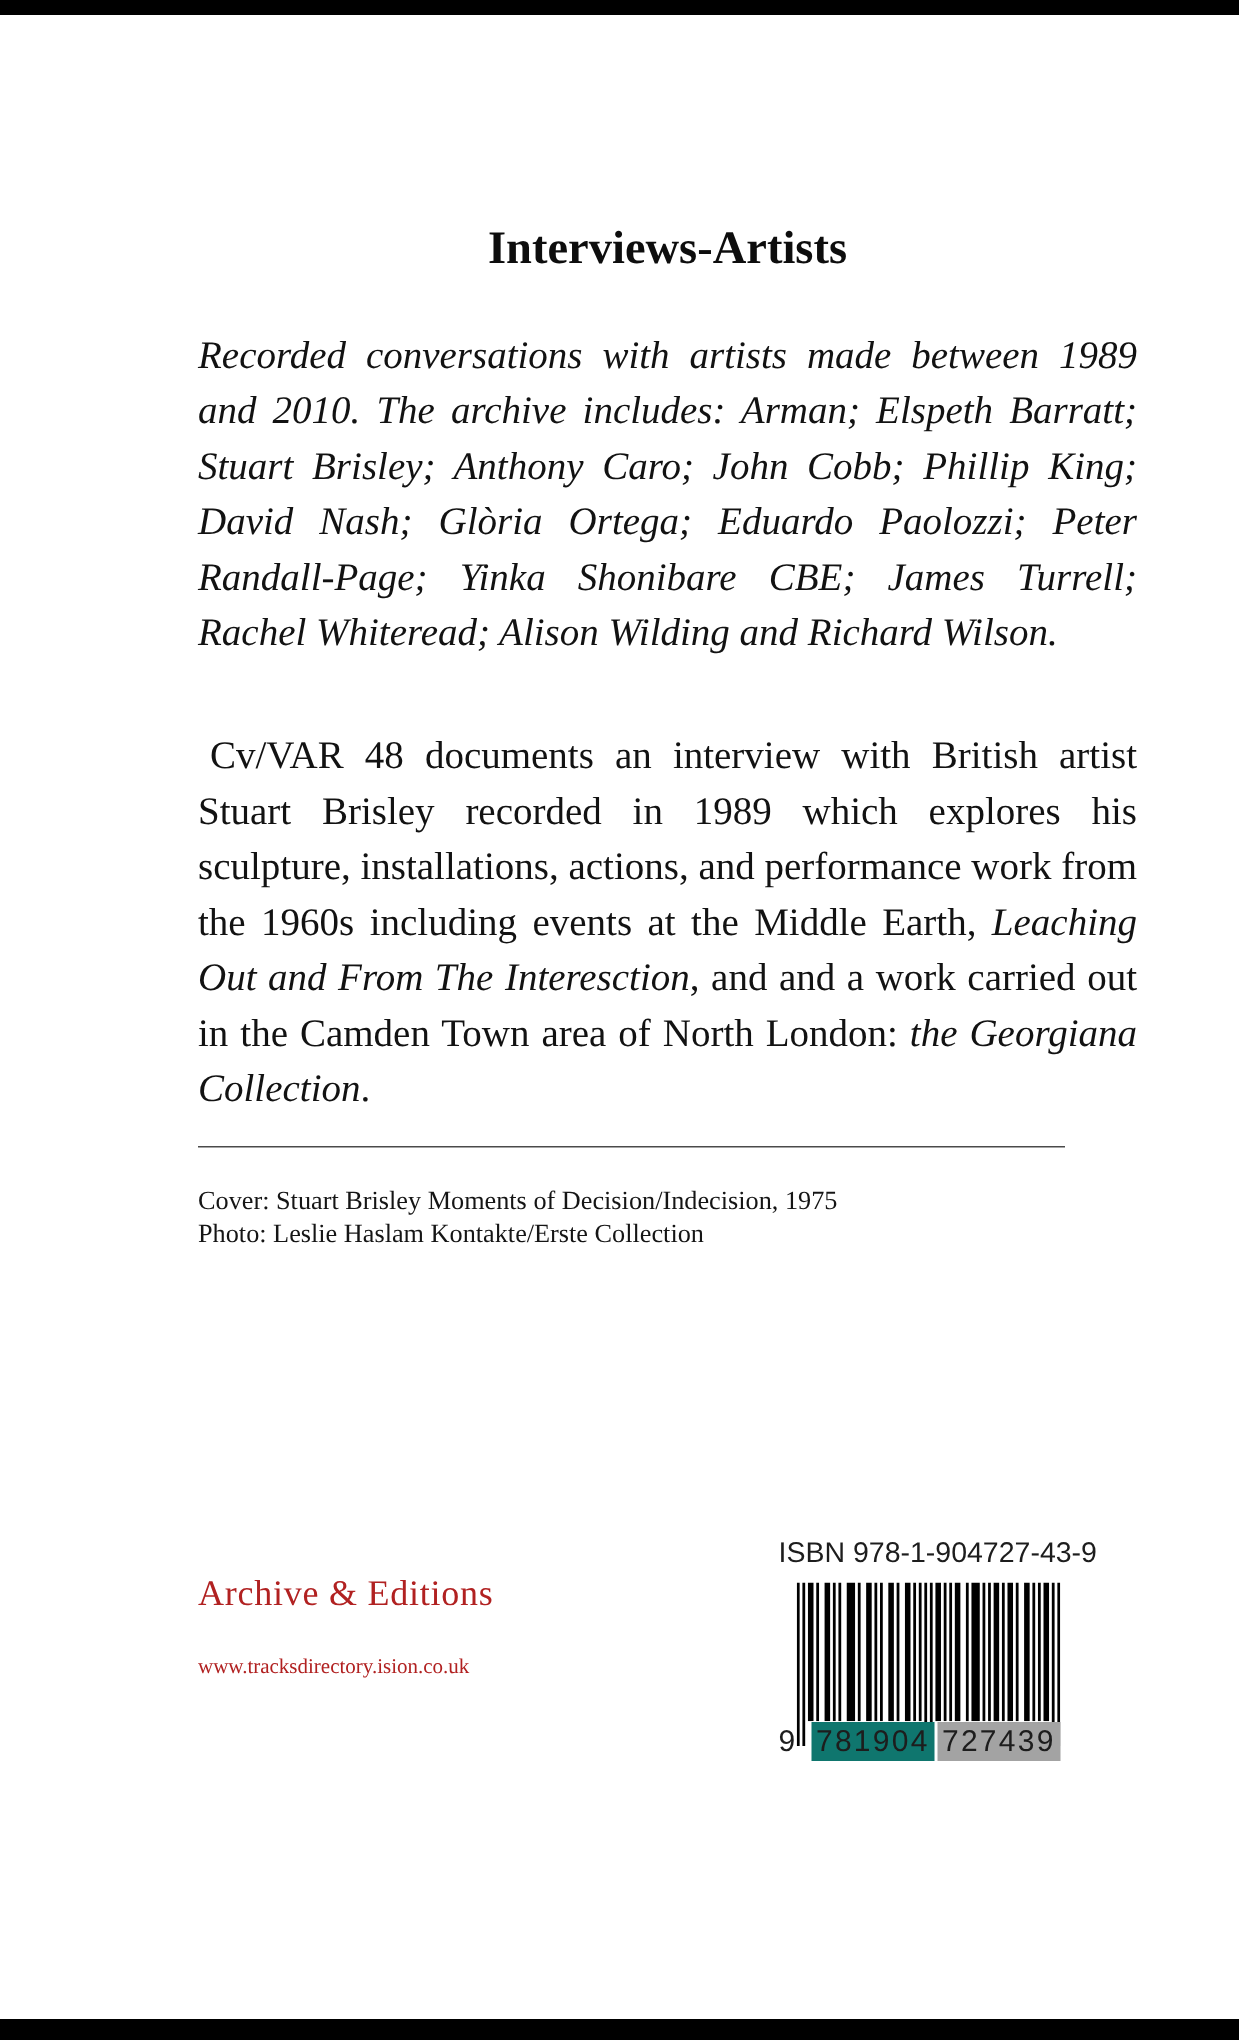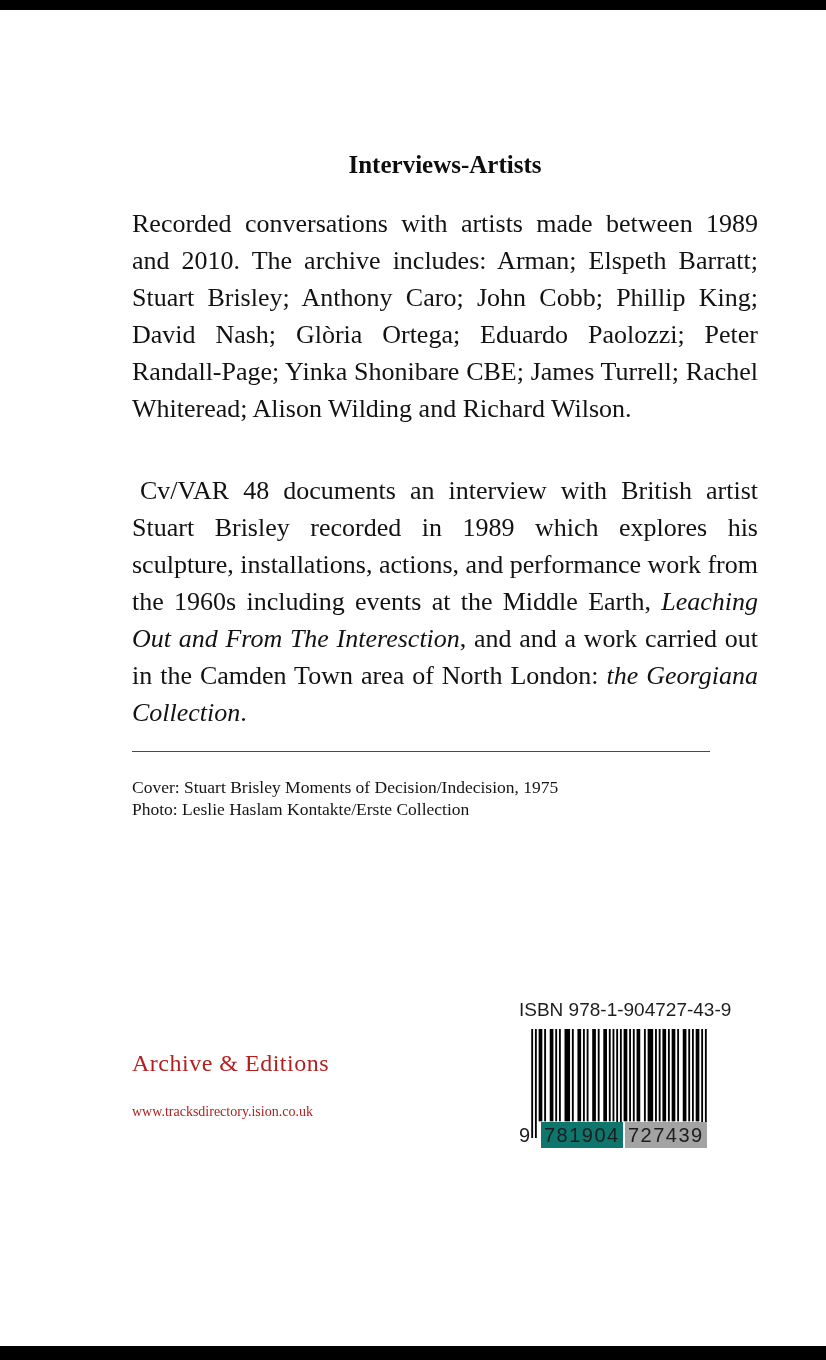--- a/index.html
+++ b/index.html
@@ -10,44 +10,44 @@
     overflow:hidden;
     font-family:"Liberation Serif",serif;
     color:#111111;
   }
   .top-bar{position:absolute;top:0;left:0;width:100%;height:10px;background:#000;}
   .bottom-bar{position:absolute;bottom:0;left:0;width:100%;height:14px;background:#000;}
 
   .content{position:absolute;left:132px;top:0;width:626px;}
   .title{
     margin:148px 0 0 0;
-    font-size:25px;line-height:33px;
+    font-size:31px;line-height:33px;
     font-weight:bold;text-align:center;color:#0d0d0d;
   }
   .body-text{
     font-size:26px;line-height:37px;
     text-align:justify;color:#121212;margin:0;
   }
-  .p1{margin-top:24px;}
+  .p1{margin-top:37px;font-style:italic;}
   .p2{margin-top:45px;text-indent:8px;}
   .body-text em{font-style:italic;}
 
   .divider{
     margin:20px 0 0 0;border:none;border-top:1px solid #4a4a4a;
     width:578px;height:0;
   }
   .credits{margin-top:24px;font-size:17.5px;line-height:22px;color:#151515;}
 
   .publisher{position:absolute;left:132px;top:1044px;color:#b12121;}
   .pub-name{font-size:25px;font-weight:bold;line-height:29px;}
   .pub-line2{font-size:24px;line-height:28px;margin-top:5px;letter-spacing:0.5px;}
   .pub-url{font-size:14px;line-height:22px;margin-top:24px;}
 
   .isbn-block{
-    position:absolute;left:519px;top:998px;width:215px;
+    position:absolute;left:519px;top:1024px;width:215px;
     font-family:"Liberation Sans",sans-serif;color:#1d1d1d;
   }
   .isbn-label{font-size:19px;line-height:23px;white-space:nowrap;}
   .barcode{position:relative;margin-top:8px;width:200px;height:122px;background:#fff;}
   .barcode svg{position:absolute;top:0;left:12px;display:block;}
   .barcode .digits{
     position:absolute;top:93px;left:0;width:100%;height:26px;
     font-size:20px;line-height:26px;
   }
   .digit-left{position:absolute;left:0;top:0;background:#fff;}

